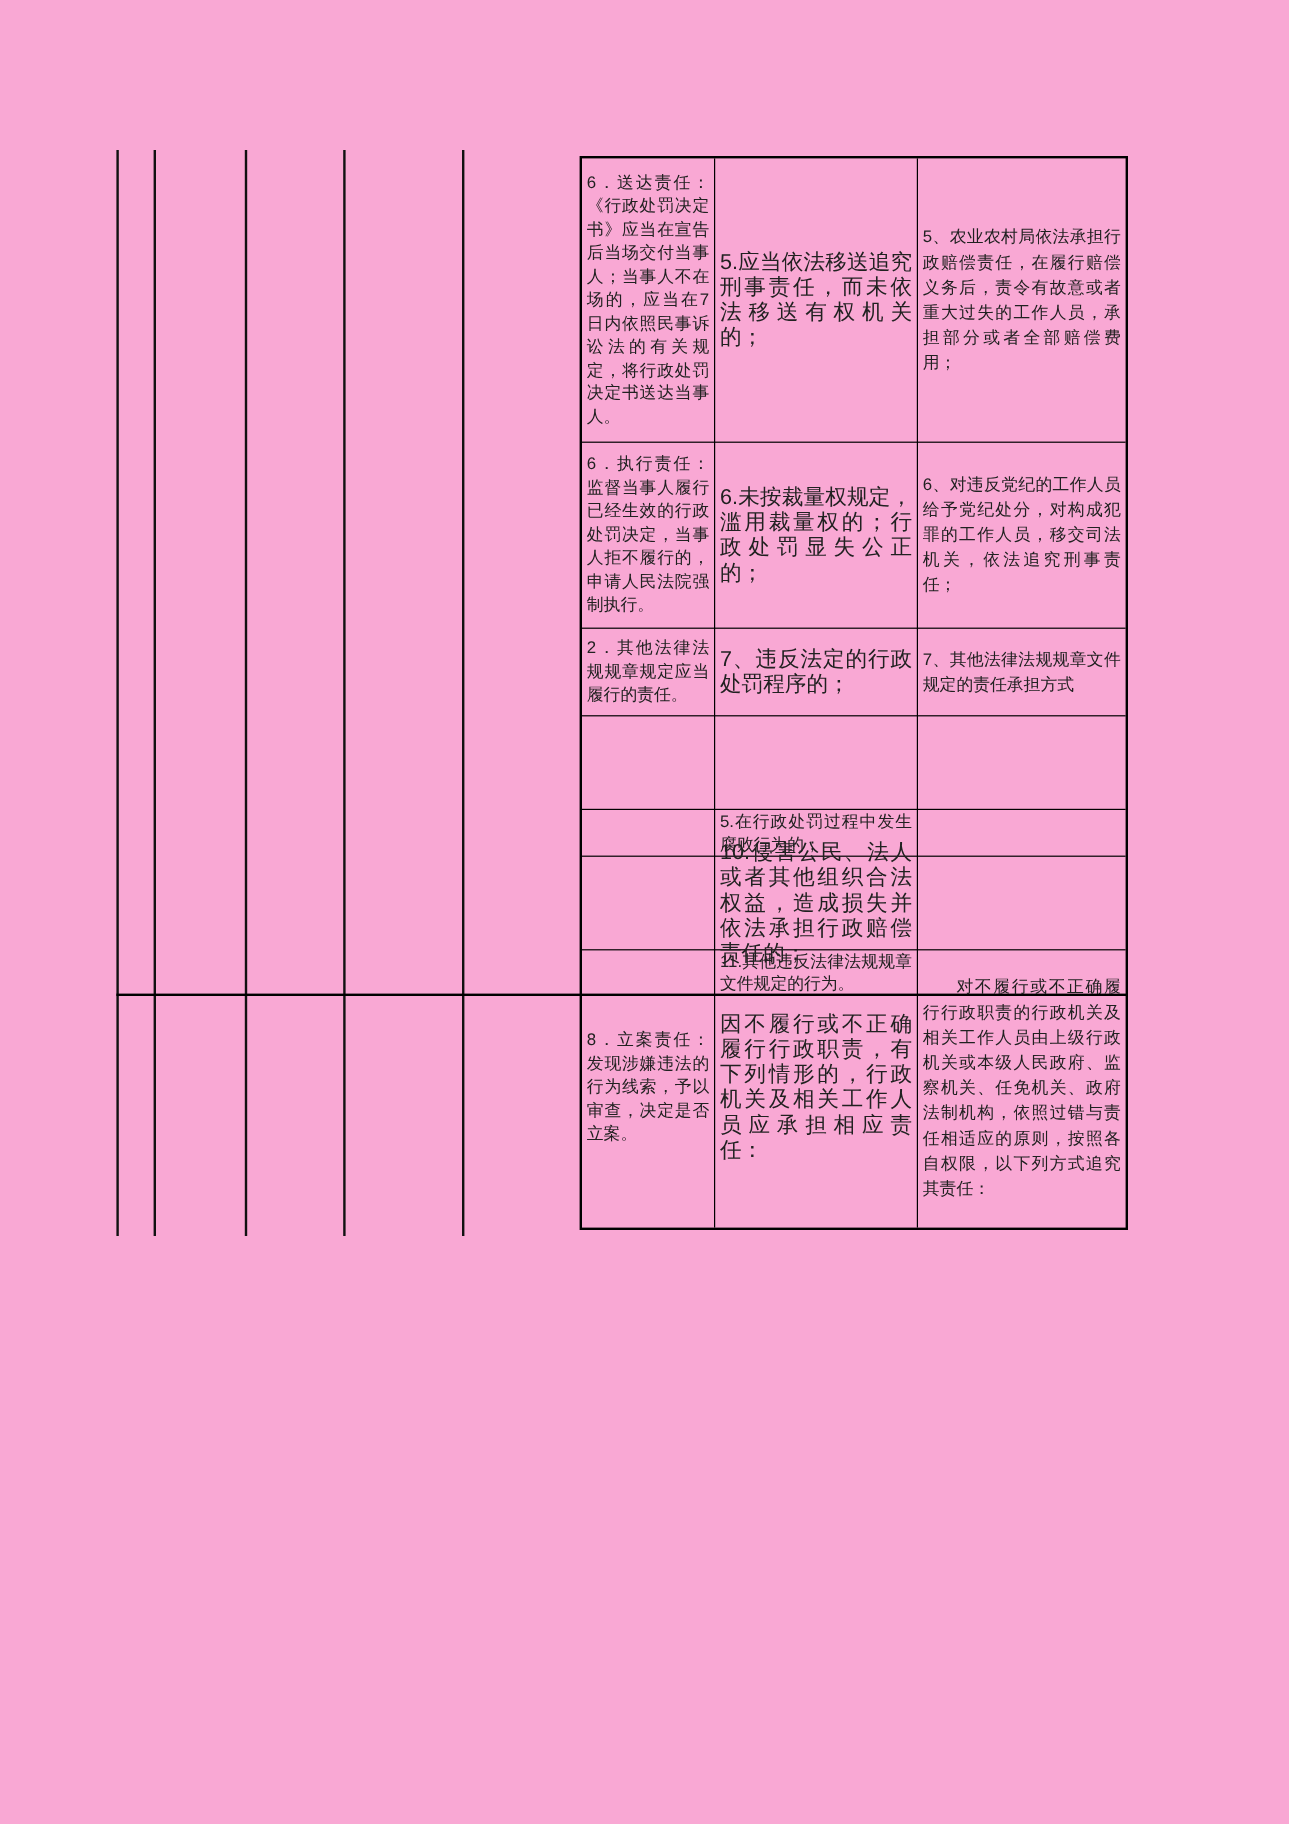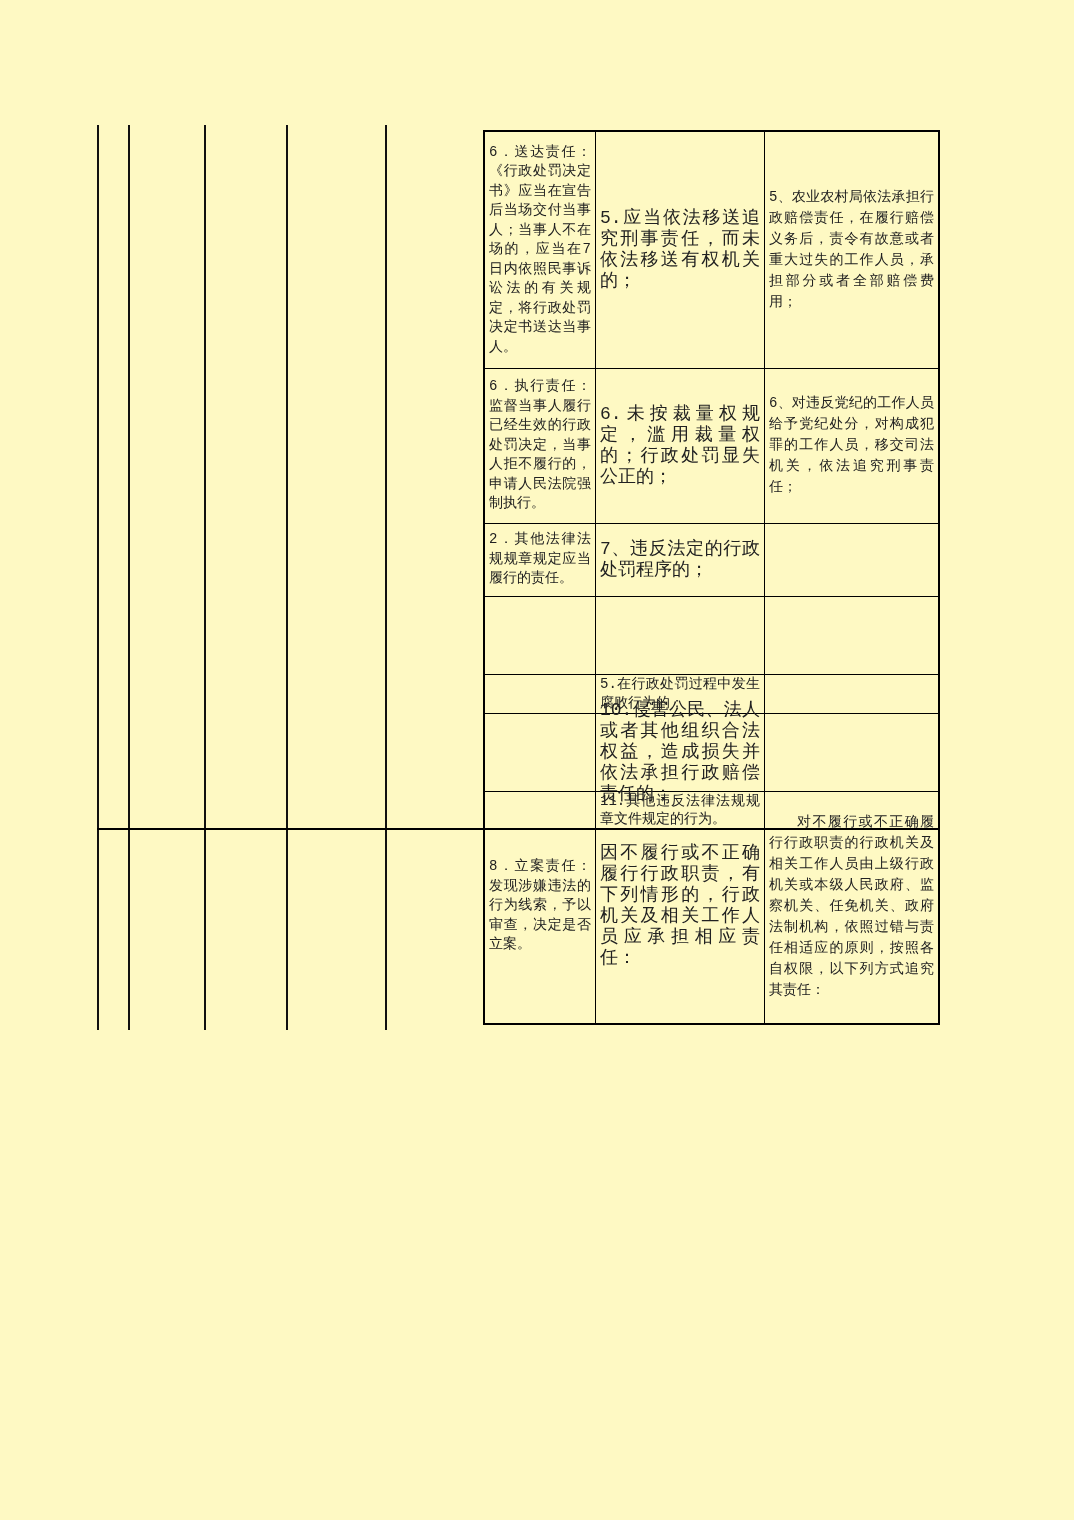--- a/index.html
+++ b/index.html
@@ -1,18 +1,18 @@
 <!DOCTYPE html>
 <html><head>
 <meta charset="utf-8">
 <style>
   html,body{margin:0;padding:0;background:#ffffff;}
   .page{
-    position:relative;width:1074px;height:1520px;background:#fef9c3;
-    font-family:Liberation Mono, monospace;
+    position:relative;width:1074px;height:1520px;background:#f9a8d4;
+    font-family:Liberation Sans, sans-serif;
     color:#212121;overflow:hidden;
   }
   .tablewrap{position:absolute;left:97px;top:125px;width:843px;height:905px;}
   
   .vline{position:absolute;top:0;height:905px;width:2px;background:#111;}
   .v0{left:0px}.v1{left:31px}.v2{left:107px}.v3{left:189px}.v4{left:288px}
   
   .groupline{position:absolute;left:0;top:703px;width:843px;height:2px;background:#000;}
   
   .box{position:absolute;left:386px;top:5px;width:457px;height:895px;
@@ -95,20 +95,23 @@
       <div class="cell colB r8">
         <div class="txt">因不履行或不正确履行行政职责，有下列情形的，行政机关及相关工作人员应承担相应责任：</div>
       </div>
 
       <div class="cell colC r1">
         <div class="txt">5、农业农村局依法承担行政赔偿责任，在履行赔偿义务后，责令有故意或者重大过失的工作人员，承担部分或者全部赔偿费用；</div>
       </div>
       <div class="cell colC r2">
         <div class="txt">6、对违反党纪的工作人员给予党纪处分，对构成犯罪的工作人员，移交司法机关，依法追究刑事责任；</div>
       </div>
+      <div class="cell colC r3">
+        <div class="txt">7、其他法律法规规章文件规定的责任承担方式</div>
+      </div>
       <div class="cell colC r4"></div>
       <div class="cell colC r5"></div>
       <div class="cell colC r6"></div>
       <div class="cell colC r7"></div>
       <div class="cell colC r8 indent">
         <div class="txt">对不履行或不正确履行行政职责的行政机关及相关工作人员由上级行政机关或本级人民政府、监察机关、任免机关、政府法制机构，依照过错与责任相适应的原则，按照各自权限，以下列方式追究其责任：</div>
       </div>
     </div>
   </div>
 </div>

